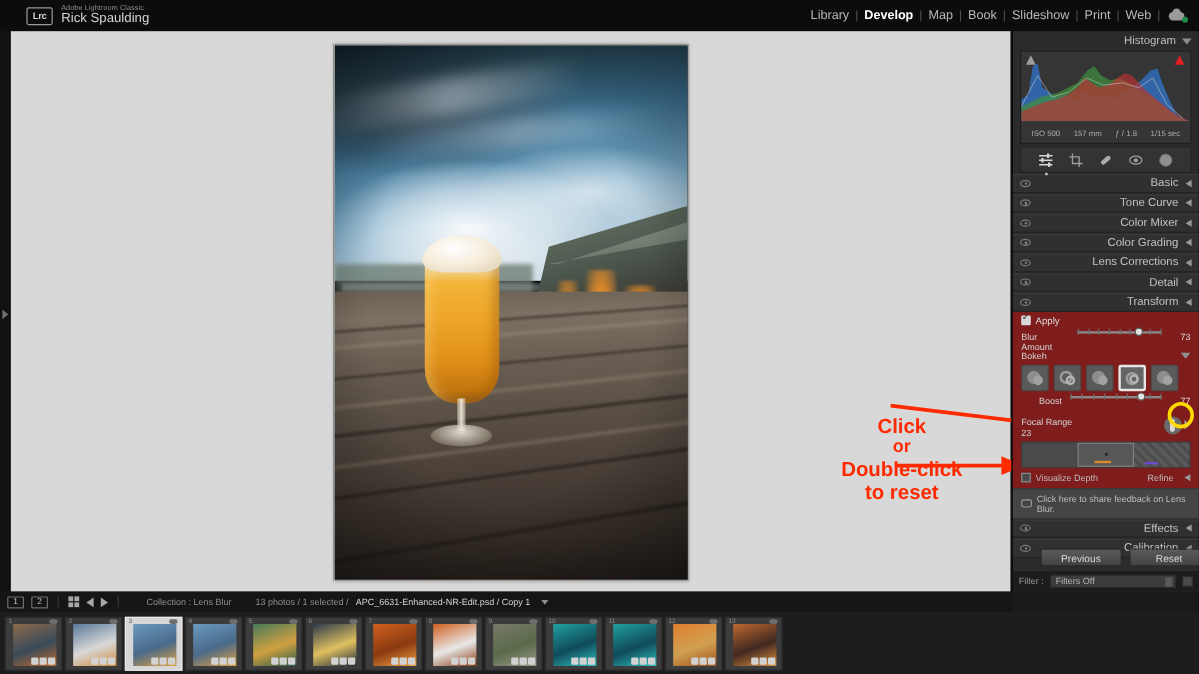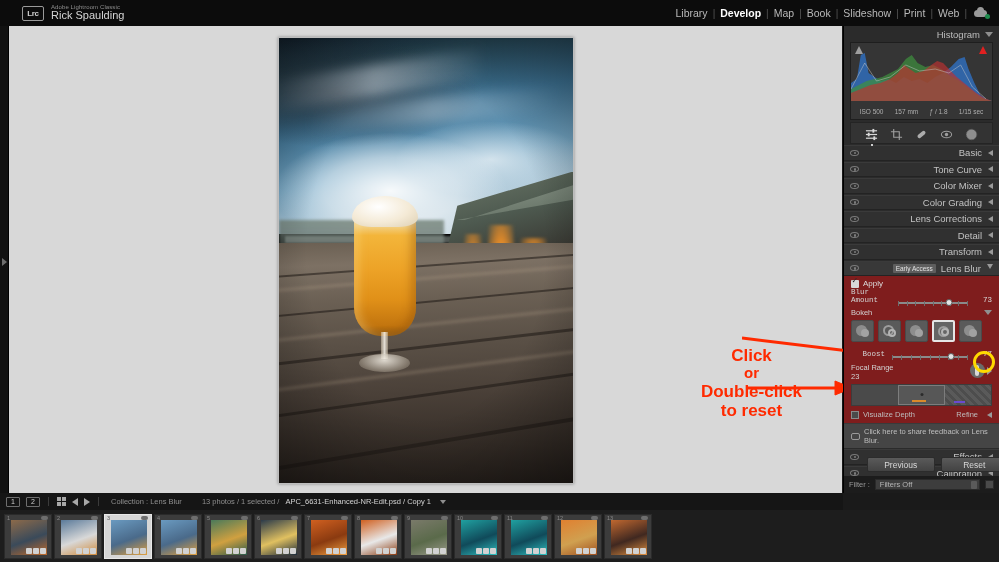--- a/index.html
+++ b/index.html
@@ -264,21 +264,21 @@
   .lb-body { background: #7f1d1d; padding: 3px 7px 4px; }
   .lb-apply { display: flex; align-items: center; gap: 4px; font-size: 8px; color: #dcdcdc; margin-bottom: 4px; }
   .lb-apply .cb {
     width: 8px; height: 8px; background: #d8d8d8; border-radius: 1px;
     position: relative;
   }
   .lb-apply .cb:after {
     content: "✓"; position: absolute; left: 0.5px; top: -2.5px;
     font-size: 8px; color: #2a2a2a; line-height: 1;
   }
-  .slider-row { display: flex; align-items: flex-end; font-size: 7.5px; color: #d2d2d2; height: 12px; font-family: Liberation Mono, monospace; }
+  .slider-row { display: flex; align-items: flex-start; font-size: 7.5px; color: #d2d2d2; height: 12px; }
   .slider-row .lbl { width: 40px; flex: 0 0 auto; }
   .slider-row .lbl.ctr { text-align: right; width: 34px; }
   .track {
     flex: 1; height: 2px; background: #8a8a8a; position: relative; margin: 0 7px;
   }
   .track .ticks { position: absolute; inset: 0; display: flex; justify-content: space-between; }
   .track .ticks i { width: 1px; height: 5px; background: #6e6e6e; margin-top: -1.5px; }
   .knob {
     position: absolute; top: -3px; width: 7px; height: 7px; border-radius: 50%;
     background: #e4e4e4; border: 1px solid #5a5a5a; transform: translateX(-50%);
@@ -404,21 +404,21 @@
     font-size: 7px; display: flex; align-items: center; justify-content: center;
     cursor: pointer; border-radius: 1px;
   }
   .tdiv { width: 1px; height: 9px; background: #3a3a3a; margin: 0 2px; }
   .grid-ic { width: 9px; height: 9px; display: grid; grid-template: 1fr 1fr / 1fr 1fr; gap: 1.5px; cursor: pointer; }
   .grid-ic i { background: #a8a8a8; }
   .arr-l, .arr-r { width: 0; height: 0; cursor: pointer;
     border-top: 4px solid transparent; border-bottom: 4px solid transparent; }
   .arr-l { border-right: 6px solid #a8a8a8; }
   .arr-r { border-left: 6px solid #a8a8a8; }
-  .tb-text { margin-left: 4px; color: #8e8e8e; }
+  .tb-text { margin-left: 15px; color: #8e8e8e; }
   .tb-file { color: #d4d4d4; }
   .tb-caret { width: 0; height: 0; margin-left: 3px;
     border-left: 3px solid transparent; border-right: 3px solid transparent;
     border-top: 4px solid #8e8e8e; }
 
   .filmstrip {
     position: absolute; left: 0; top: 510px; width: 999px; height: 52px;
     background: #1d1d1d; display: flex; align-items: center;
     padding: 0 4px; gap: 2px; overflow: hidden;
   }
@@ -626,26 +626,20 @@
           <span class="ttl">Detail</span>
           <span class="caret"></span>
         </div>
         <div class="panel-row">
           <span class="eye"></span>
           <span class="ttl">Transform</span>
           <span class="caret"></span>
         </div>
       </div>
 
-    <div class="panel-row open">
-      <span class="eye"></span>
-      <span class="badge">Early Access</span>
-      <span class="ttl">Lens Blur</span>
-      <span class="caret down"></span>
-    </div>
 
     <div class="lb-body">
       <div class="lb-apply">
         <span class="cb"></span>
         <span>Apply</span>
       </div>
 
       <div class="slider-row">
         <span class="lbl">Blur Amount</span>
         <span class="track">

